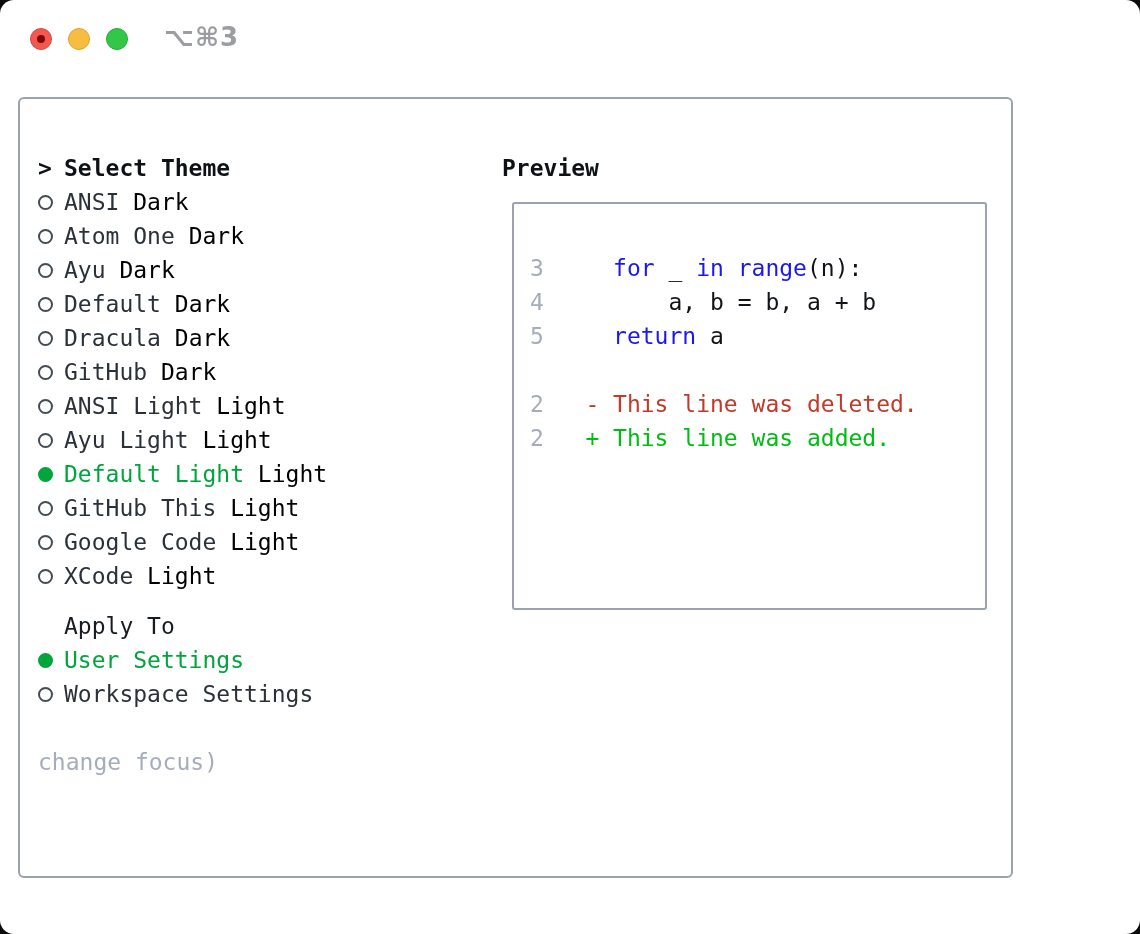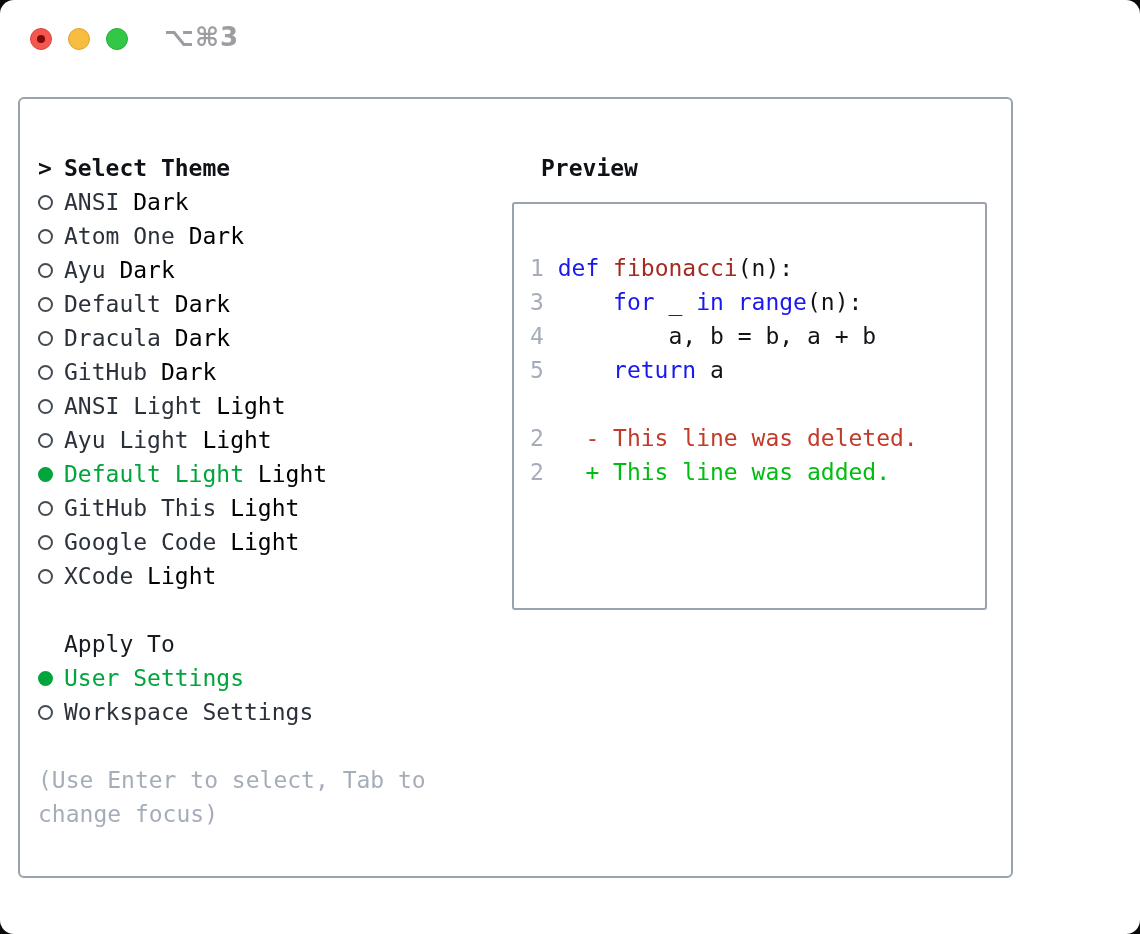--- a/index.html
+++ b/index.html
@@ -22,26 +22,26 @@
     border:2px solid #9aa2ad;border-radius:6px;box-sizing:border-box;background:#fff;}
   
   .theme-list{position:absolute;left:18px;top:52px;font-size:23px;color:#2b313a;}
   .row{height:34px;display:flex;align-items:center;white-space:pre;}
   .bcol{width:26px;display:flex;align-items:center;flex:0 0 26px;}
   .bullet{width:15px;height:15px;border:2px solid #434b54;border-radius:50%;box-sizing:border-box;}
   .bullet.sel{background:#00a53c;border-color:#00a53c;}
   .name.green{color:#00a53c;}
   .tag{color:#000000;margin-left:1ch;}
   .prompt,.title{font-weight:bold;color:#0e1217;}
-  .apply-block{margin-top:34px;}
+  .apply-block{margin-top:16px;}
   .apply-title{color:#171c22;}
   .hint{margin-top:34px;color:#a5adba;line-height:34px;}
   
   .preview-title{position:absolute;left:482px;top:52px;height:34px;display:flex;align-items:center;
-    font-size:23px;font-weight:bold;color:#0e1217;margin-left:39px;}
+    font-size:23px;font-weight:bold;color:#0e1217;}
   .preview-box{position:absolute;left:492px;top:103px;width:475px;height:408px;
     border:2px solid #9aa2ad;border-radius:3px;box-sizing:border-box;
     padding:47px 0 0 16px;font-size:23px;background:#fff;}
   .pline{height:34px;white-space:pre;line-height:34px;}
   .lnum{color:#a5adba;display:inline-block;width:2ch;}
   .tok-pl{color:#101419;}
   .tok-kw{color:#1a18ee;}
   .tok-fn{color:#a42a20;}
   .tok-ctx{color:#8b929b;}
   .tok-del{color:#c23a28;}
@@ -84,30 +84,28 @@
         <div class="row">
           <span class="bcol"></span><span class="apply-title">Apply To</span>
         </div>
         <div id="apply-rows">
             <div class="row"><span class="bcol"><span class="bullet sel"></span></span><span class="name green">User Settings</span></div>
             <div class="row"><span class="bcol"><span class="bullet"></span></span><span class="name">Workspace Settings</span></div>
           </div>
       </div>
 
       <div class="hint">
-        <div>(Use Enter to select, Tab to</div>
         <div>change focus)</div>
       </div>
     </div>
 
     <div class="preview-title">Preview</div>
 
     <div class="preview-box">
       <div id="preview-lines">
-          <div class="pline"><span class="lnum">1</span><span class="tok-kw">def</span><span class="tok-pl"> </span><span class="tok-fn">fibonacci</span><span class="tok-pl">(n):</span></div>
           <div class="pline"><span class="lnum">3</span><span class="tok-pl">    </span><span class="tok-kw">for</span><span class="tok-pl"> _ </span><span class="tok-kw">in</span><span class="tok-pl"> </span><span class="tok-kw">range</span><span class="tok-pl">(n):</span></div>
           <div class="pline"><span class="lnum">4</span><span class="tok-pl">        a, b = b, a + b</span></div>
           <div class="pline"><span class="lnum">5</span><span class="tok-pl">    </span><span class="tok-kw">return</span><span class="tok-pl"> a</span></div>
           <div class="pline"><span class="lnum"></span></div>
           <div class="pline"><span class="lnum">2</span><span class="tok-del">  - This line was deleted.</span></div>
           <div class="pline"><span class="lnum">2</span><span class="tok-add">  + This line was added.</span></div>
         </div>
     </div>
 
   </div>

